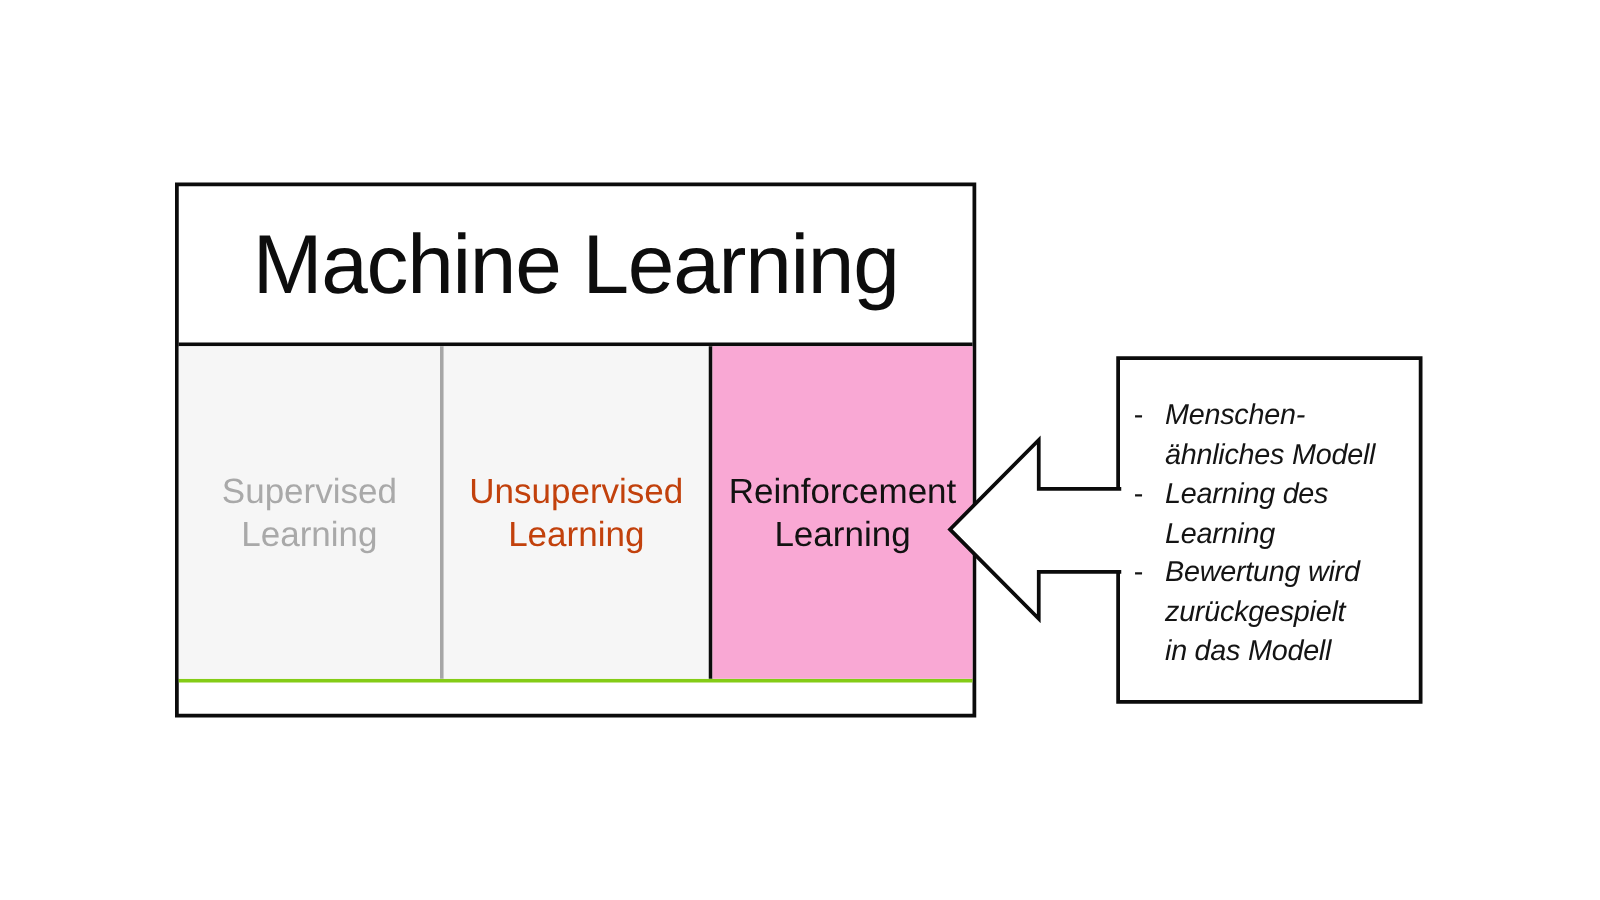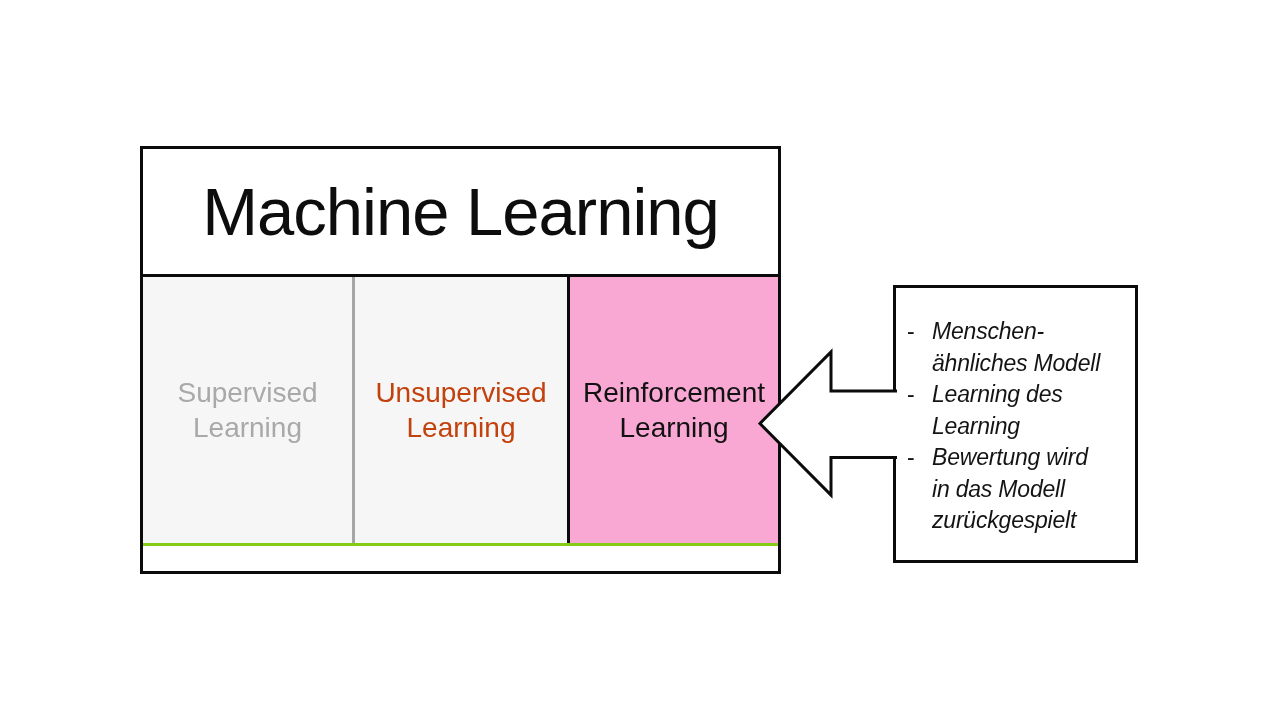--- a/index.html
+++ b/index.html
@@ -165,25 +165,25 @@
     <div class="note-line">
       <span class="note-marker"></span>
       <span class="note-text">Learning</span>
     </div>
     <div class="note-line">
       <span class="note-marker">-</span>
       <span class="note-text">Bewertung wird</span>
     </div>
     <div class="note-line">
       <span class="note-marker"></span>
-      <span class="note-text">in das Modell</span>
+      <span class="note-text">zurückgespielt</span>
     </div>
     <div class="note-line">
       <span class="note-marker"></span>
-      <span class="note-text">zurückgespielt</span>
+      <span class="note-text">in das Modell</span>
     </div>
   </div>
 
   <svg class="arrow-svg" viewBox="748 340 156 166" xmlns="http://www.w3.org/2000/svg">
     <path d="M 897 391 L 831 391 L 831 352 L 760 423.5 L 831 495 L 831 457.5 L 897 457.5" fill="#ffffff" stroke="#0b0b0b" stroke-width="3" stroke-linejoin="miter"></path>
   </svg>
 
 </div>
 
 </body></html>

